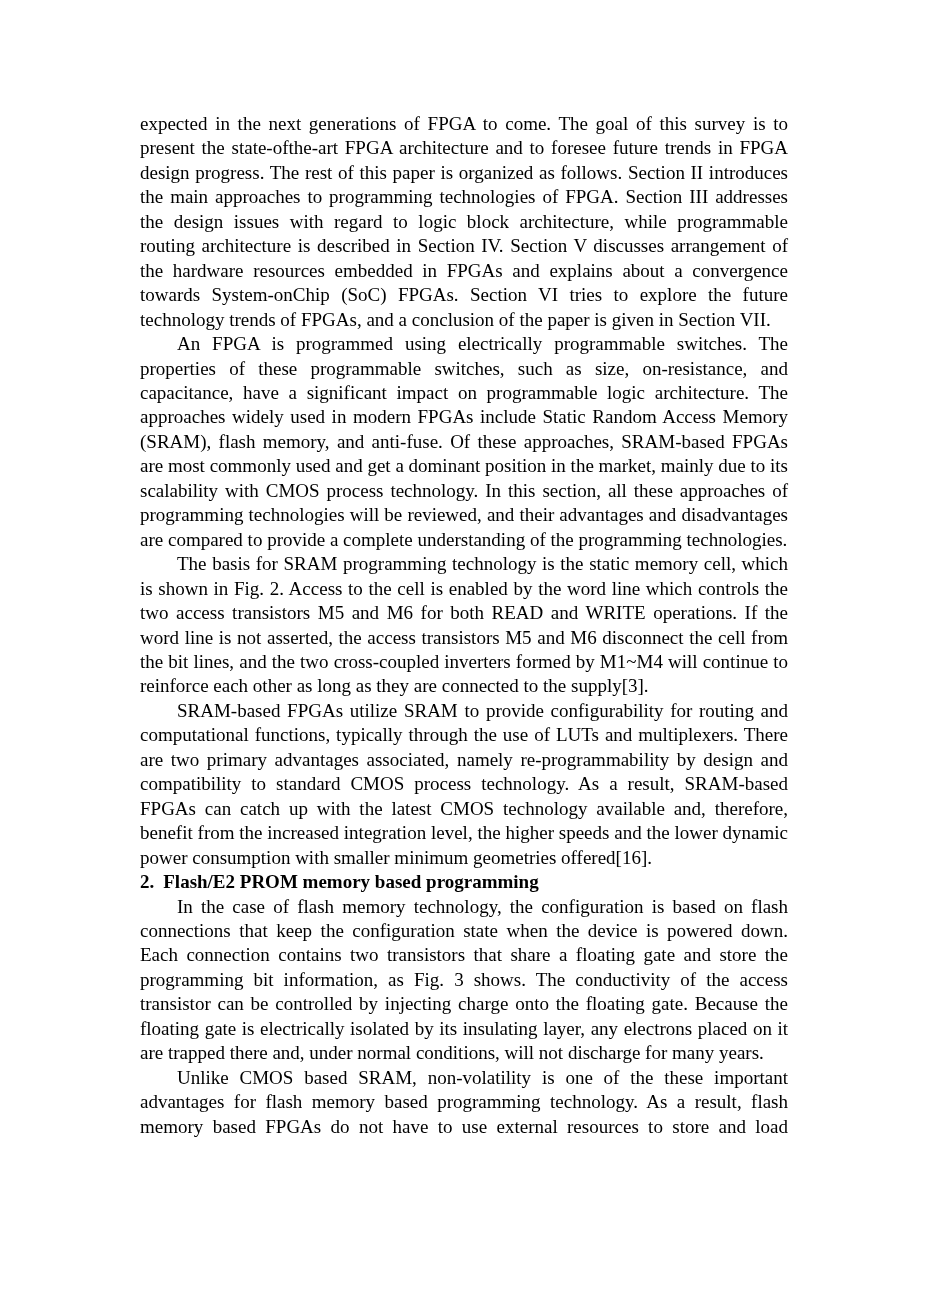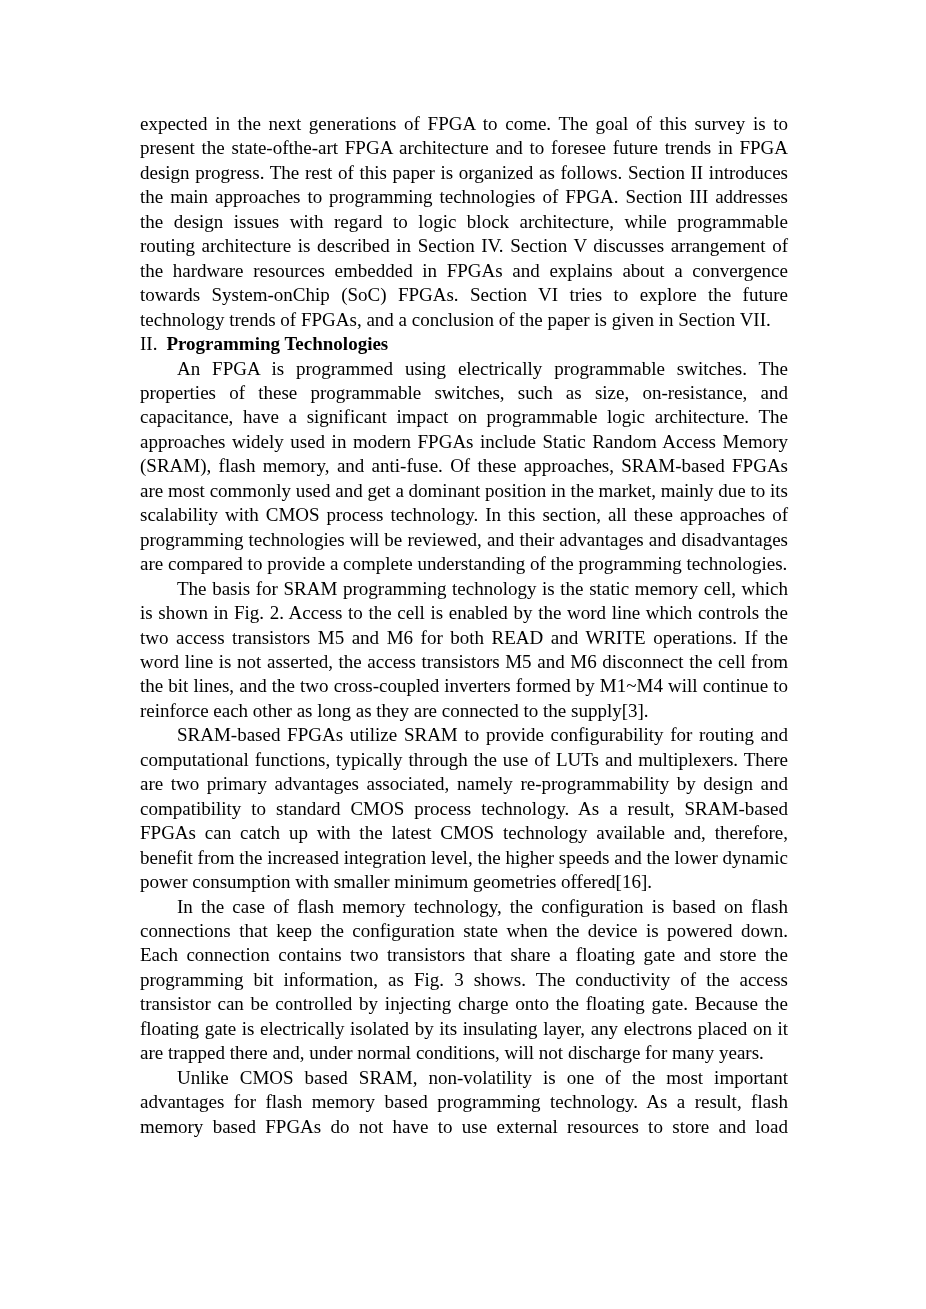--- a/index.html
+++ b/index.html
@@ -47,29 +47,29 @@
     font-weight: bold;
   }
 </style>
 </head>
 <body>
 
 <div class="page">
 
   <p class="block para-cont">expected in the next generations of FPGA to come. The goal of this survey is to present the state-ofthe-art FPGA architecture and to foresee future trends in FPGA design progress. The rest of this paper is organized as follows. Section II introduces the main approaches to programming technologies of FPGA. Section III addresses the design issues with regard to logic block architecture, while programmable routing architecture is described in Section IV. Section V discusses arrangement of the hardware resources embedded in FPGAs and explains about a convergence towards System-onChip (SoC) FPGAs. Section VI tries to explore the future technology trends of FPGAs, and a conclusion of the paper is given in Section VII.</p>
 
-  <p class="block heading">
-    <span class="h-prefix">II.</span><span class="h-title">Programming Technologies</span>
-  </p>
 
   <p class="block para-indent">An FPGA is programmed using electrically programmable switches. The properties of these programmable switches, such as size, on-resistance, and capacitance, have a significant impact on programmable logic architecture. The approaches widely used in modern FPGAs include Static Random Access Memory (SRAM), flash memory, and anti-fuse. Of these approaches, SRAM-based FPGAs are most commonly used and get a dominant position in the market, mainly due to its scalability with CMOS process technology. In this section, all these approaches of programming technologies will be reviewed, and their advantages and disadvantages are compared to provide a complete understanding of the programming technologies.</p>
 
 
   <p class="block para-indent">The basis for SRAM programming technology is the static memory cell, which is shown in Fig. 2. Access to the cell is enabled by the word line which controls the two access transistors M5 and M6 for both READ and WRITE operations. If the word line is not asserted, the access transistors M5 and M6 disconnect the cell from the bit lines, and the two cross-coupled inverters formed by M1~M4 will continue to reinforce each other as long as they are connected to the supply[3].</p>
 
   <p class="block para-indent">SRAM-based FPGAs utilize SRAM to provide configurability for routing and computational functions, typically through the use of LUTs and multiplexers. There are two primary advantages associated, namely re-programmability by design and compatibility to standard CMOS process technology. As a result, SRAM-based FPGAs can catch up with the latest CMOS technology available and, therefore, benefit from the increased integration level, the higher speeds and the lower dynamic power consumption with smaller minimum geometries offered[16].</p>
 
+  <p class="block heading">
+    <span class="h-prefix bold">2.</span><span class="h-title">Flash/E2 PROM memory based programming</span>
+  </p>
 
   <p class="block para-indent">In the case of flash memory technology, the configuration is based on flash connections that keep the configuration state when the device is powered down. Each connection contains two transistors that share a floating gate and store the programming bit information, as Fig. 3 shows. The conductivity of the access transistor can be controlled by injecting charge onto the floating gate. Because the floating gate is electrically isolated by its insulating layer, any electrons placed on it are trapped there and, under normal conditions, will not discharge for many years.</p>
 
-  <p class="block para-indent justify-last">Unlike CMOS based SRAM, non-volatility is one of the most important advantages for flash memory based programming technology. As a result, flash memory based FPGAs do not have to use external resources to store and load</p>
+  <p class="block para-indent justify-last">Unlike CMOS based SRAM, non-volatility is one of the these important advantages for flash memory based programming technology. As a result, flash memory based FPGAs do not have to use external resources to store and load</p>
 
 </div>
 
 </body></html>

